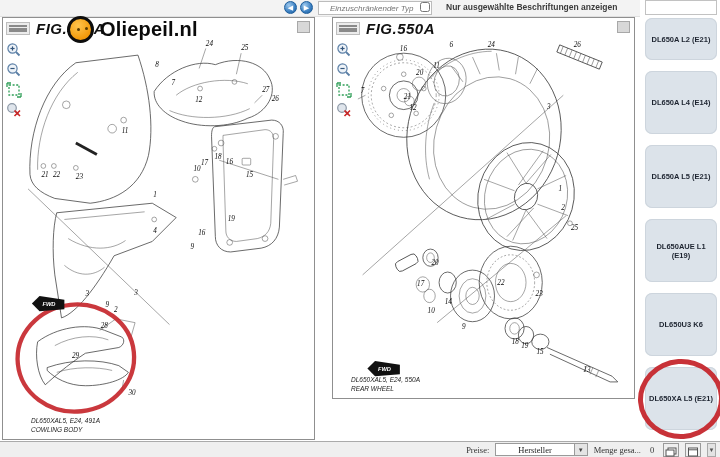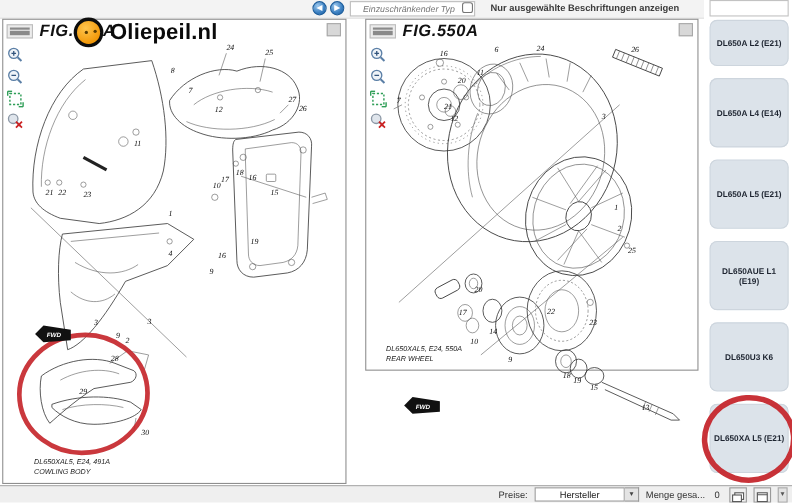--- a/index.html
+++ b/index.html
@@ -14,21 +14,21 @@
             color:#fff; font-size:7px; line-height:11px; text-align:center; cursor:pointer; }
   .search-input { position:absolute; left:318px; top:1px; width:114px; height:14px; border:1px solid #bcbcbc;
             font:italic 8px "Liberation Sans", sans-serif; color:#9a9a9a; padding:0 11px; background:#fff; }
   .chkwrap { position:absolute; left:420px; top:2px; display:flex; align-items:center; gap:16px;justify-content:flex-end; }
   .chkwrap input { width:10px; height:10px; }
   .chklabel { font-size:8.5px; font-weight:bold; color:#3b3b3b; }
 
   
   .panel { position:absolute; top:17px; background:#fff; border:1px solid #8f8f8f; }
   .panel.left  { left:2px;   width:313px; height:423px; }
-  .panel.right { left:332px; width:303px; height:320px; }
+  .panel.right { left:332px; width:303px; height:382px; }
   .hamburger { position:absolute; left:3px; top:4px; width:24px; height:13px; background:#ececec; border:1px solid #bdbdbd;
                display:flex; flex-direction:column; justify-content:space-evenly; padding:2px 2px; cursor:pointer; }
   .hamburger i { display:block; height:2px; background:#8a8a8a; }
   .figtitle { position:absolute; left:33px; top:2px; font:italic bold 15px "Liberation Sans", sans-serif;
               letter-spacing:.5px; color:#111; }
   .cornerbtn { position:absolute; top:3px; right:4px; width:13px; height:12px; background:#d8d8d8; border:1px solid #a8a8a8; cursor:pointer; }
   .tools { position:absolute; left:3px; top:24px; display:flex; flex-direction:column; gap:4px; }
   .toolbtn { width:16px; height:16px; background:transparent; border:none; cursor:pointer; padding:0; }
   .diagram { position:absolute; left:0; top:18px; width:100%; height:387px; }
   .caption { position:absolute; left:28px; bottom:5px; font:italic 6.5px "Liberation Sans", sans-serif; color:#222; line-height:9px; }
@@ -56,21 +56,21 @@
   .card { position:relative; background:var(--cardbg,#dce3ea); border-radius:7px; height:63px;
           display:flex; align-items:center; justify-content:center; text-align:center; cursor:pointer;
           box-shadow:inset 0 0 0 1px #cdd5dd; }
   .card.small { height:42px; }
   .card span { font-size:7.5px; font-weight:bold; color:#1d2430; padding:0 2px; }
   .ring { position:absolute; left:50%; top:50%; width:86px; height:80px; transform:translate(-50%,-50%) rotate(-4deg);
           border:5px solid var(--red,#c5272d); border-radius:50%; pointer-events:none; opacity:.95; }
 
   
   .footer { position:absolute; left:0; top:441px; width:720px; height:16px; background:#efefef; border-top:1px solid #aaa;
-            display:flex; align-items:center; justify-content:flex-end; gap:6px; padding-right:4px; }
+            display:flex; align-items:center; justify-content:flex-end; gap:6px; padding-right:4px;font-family:Liberation Serif, serif; }
   .f-label { font-size:8.5px; color:#333; }
   .f-value { font-size:8.5px; color:#333; min-width:10px; text-align:center; }
   .dd { display:flex; }
   .dd .ddval { border:1px solid #9a9a9a; background:#fff; font-size:8.5px; padding:0 22px; height:13px; line-height:12px; color:#222; cursor:pointer; }
   .dd .ddarrow { width:13px; height:13px; border:1px solid #9a9a9a; border-left:none; background:#e4e4e4;
                  font-size:6px; line-height:12px; text-align:center; color:#444; cursor:pointer; }
   .winbtn { width:16px; height:14px; border:1px solid #9a9a9a; background:#efefef; padding:1px; cursor:pointer; }
   .scrollnub { width:9px; height:14px; border:1px solid #a9a9a9; background:#e3e3e3; font-size:6px; line-height:13px; text-align:center; color:#555; cursor:pointer; }
 </style>
 </head>

